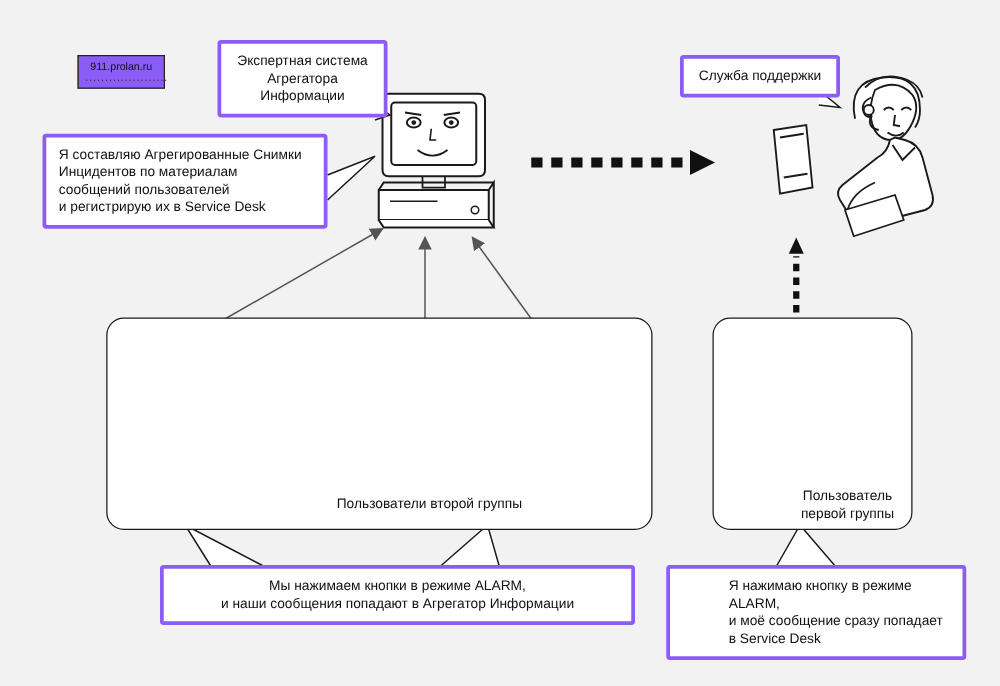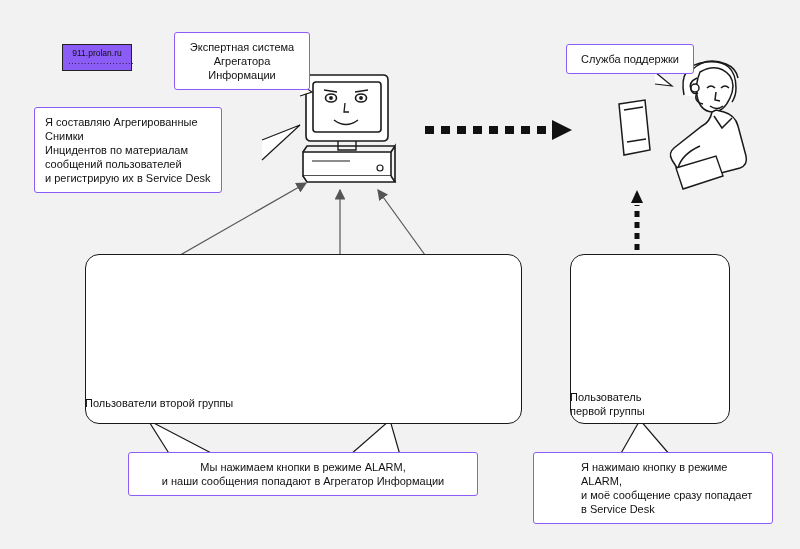--- a/index.html
+++ b/index.html
@@ -24,21 +24,21 @@
     position: absolute;
     left: 0; top: 0;
     width: 800px;
     height: 549px;
     pointer-events: none;
   }
   
   .box {
     position: absolute;
     background: #ffffff;
-    border: 1px solid #8b5cf6;
+    border: 3px solid #8b5cf6;
     border-radius: 3px;
     box-sizing: border-box;
     font-size: 11px;
     line-height: 14px;
     color: #111111;
     padding: 7px 10px;
   }
   .box.center { text-align: center; }
   .box.left { text-align: left; }
 
@@ -66,22 +66,23 @@
     background: #ffffff;
     border: 1px solid #1a1a1a;
     border-radius: 14px;
     box-sizing: border-box;
   }
   .panel-caption {
     position: absolute;
     font-size: 11px;
     line-height: 14px;
     color: #111;
-    text-align: left;
+    text-align: center;
     width: 100%;
+    padding-left: 40px;
   }
 </style>
 </head>
 <body>
 
 <div class="stage">
 
   <svg class="layer" viewBox="0 0 800 549">
     <defs>
       <marker id="arrowThin" markerWidth="9" markerHeight="9" refX="8" refY="4.5" orient="auto">
@@ -307,31 +308,31 @@
 
   <div class="url-badge" style="left:62px; top:44px; width:70px;">
     <span>911.prolan.ru</span>
     <span class="dots">·····················</span>
   </div>
 
   <div class="box center" style="left:174px; top:32px; width:136px; white-space:pre-line;">Экспертная система
 Агрегатора
 Информации</div>
 
-  <div class="box center" style="left:566px; top:44px; width:128px;">Служба поддержки</div>
-
-  <div class="box left" style="left:34px; top:107px; width:188px; white-space:pre-line;">Я составляю Агрегированные Снимки
+  <div class="box center" style="left:544px; top:44px; width:128px;">Служба поддержки</div>
+
+  <div class="box left" style="left:34px; top:107px; width:228px; white-space:pre-line;">Я составляю Агрегированные Снимки
 Инцидентов по материалам
 сообщений пользователей
 и регистрирую их в Service Desk</div>
 
   <div class="group-panel" style="left:85px; top:254px; width:437px; height:170px;"></div>
   <div class="panel-caption" style="left:85px; top:396px; width:437px;">Пользователи второй группы</div>
 
-  <div class="box center" style="left:128px; top:452px; width:350px; white-space:pre-line;">Мы нажимаем кнопки в режиме ALARM,
+  <div class="box center" style="left:128px; top:452px; width:380px; white-space:pre-line;">Мы нажимаем кнопки в режиме ALARM,
 и наши сообщения попадают в Агрегатор Информации</div>
 
   <div class="group-panel" style="left:570px; top:254px; width:160px; height:170px;"></div>
   <div class="panel-caption" style="left:570px; top:390px; width:136px; white-space:pre-line;">Пользователь
 первой группы</div>
 
   <div class="box left" style="left:533px; top:452px; width:240px; white-space:pre-line;padding-left:47px;">Я нажимаю кнопку в режиме ALARM,
 и моё сообщение сразу попадает
 в Service Desk</div>
 

